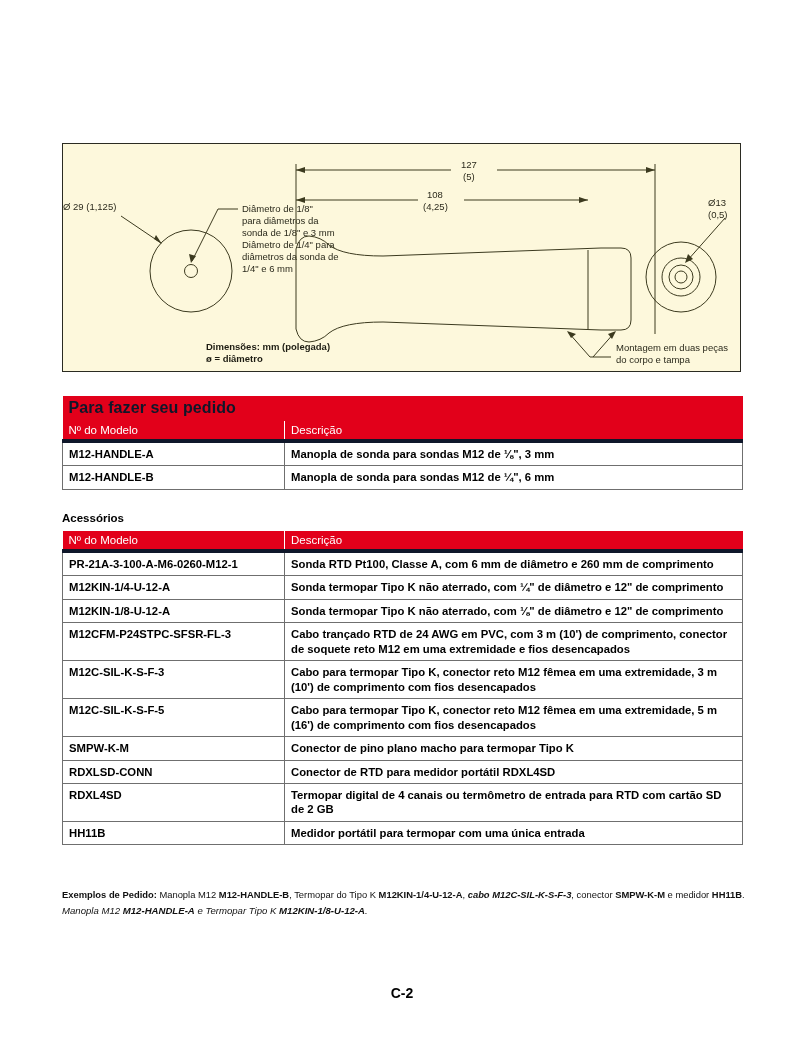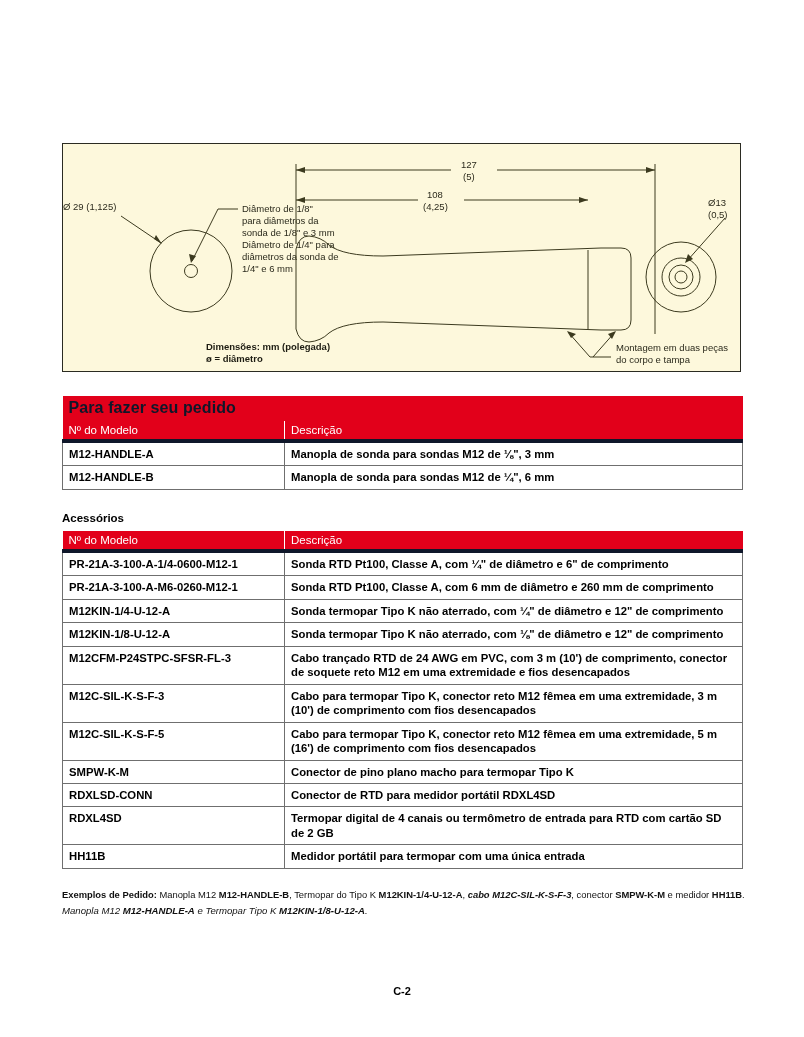--- a/index.html
+++ b/index.html
@@ -131,21 +131,21 @@
   #order-examples b { font-weight: bold; }
   #order-examples i { font-style: italic; font-weight: bold; }
 
   
   #page-number {
     position: absolute;
     left: 0;
     top: 985px;
     width: 804px;
     text-align: center;
-    font-size: 11px;
+    font-size: 14px;
     font-weight: bold;
   }
 </style>
 </head>
 <body>
 
 <div id="drawing-panel">
   <svg id="drawing-svg" viewBox="0 0 679 229">
 
     <circle class="dwg-line" cx="128" cy="127" r="41"></circle>
@@ -249,24 +249,20 @@
   <colgroup>
       <col class="c-model">
       <col class="c-desc">
     </colgroup>
   <tbody>
     <tr class="tbl-head-row">
       <td>Nº do Modelo</td>
       <td>Descrição</td>
     </tr>
     <tr class="tbl-body-row">
-      <td class="model">PR-21A-3-100-A-1/4-0600-M12-1</td>
-      <td class="desc">Sonda RTD Pt100, Classe A, com ¼" de diâmetro e 6" de comprimento</td>
-    </tr>
-    <tr class="tbl-body-row">
       <td class="model">PR-21A-3-100-A-M6-0260-M12-1</td>
       <td class="desc">Sonda RTD Pt100, Classe A, com 6 mm de diâmetro e 260 mm de comprimento</td>
     </tr>
     <tr class="tbl-body-row">
       <td class="model">M12KIN-1/4-U-12-A</td>
       <td class="desc">Sonda termopar Tipo K não aterrado, com ¼" de diâmetro e 12" de comprimento</td>
     </tr>
     <tr class="tbl-body-row">
       <td class="model">M12KIN-1/8-U-12-A</td>
       <td class="desc">Sonda termopar Tipo K não aterrado, com ⅛" de diâmetro e 12" de comprimento</td>

